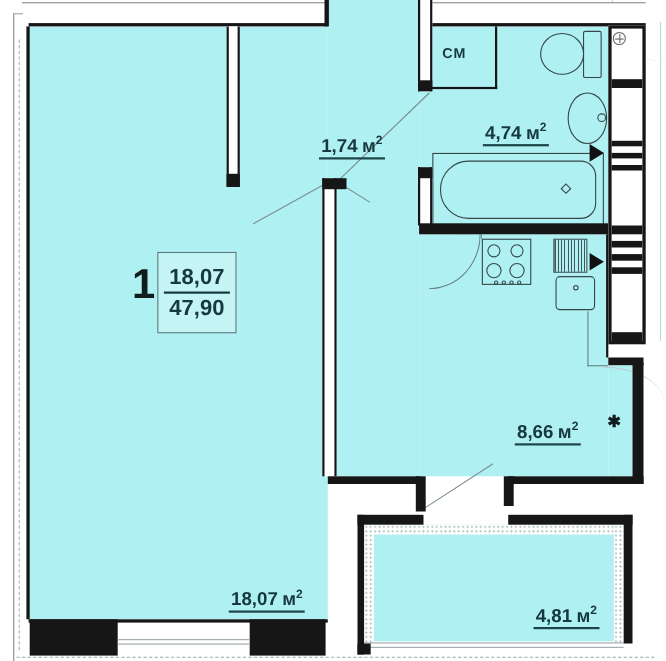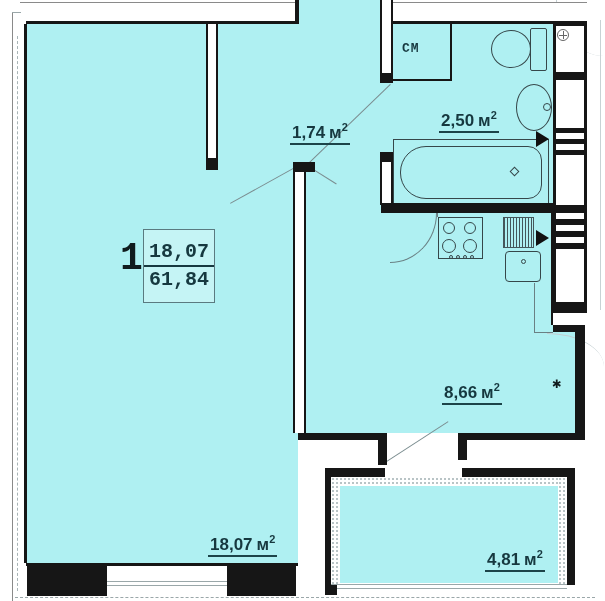--- a/index.html
+++ b/index.html
@@ -1,18 +1,18 @@
 <!DOCTYPE html>
 <html><head>
 <meta charset="utf-8">
 <style>
   html,body{margin:0;padding:0;background:#ffffff;}
   #plan{position:relative;width:605px;height:601px;background:#ffffff;overflow:hidden;
         font-family:"Liberation Sans",sans-serif;}
-  .abs{position:absolute;font-family:Liberation Mono, monospace;}
+  .abs{position:absolute;}
   .cyan{position:absolute;background:#aff0f2;}
   .blk{position:absolute;background:#161616;}
   
   .dblV{position:absolute;background:#fff;border-left:2.5px solid #161616;border-right:2.5px solid #161616;box-sizing:border-box;}
   .band{position:absolute;background:#fff;box-sizing:border-box;}
   .fix{position:absolute;border:1.4px solid #36474a;box-sizing:border-box;background:transparent;}
   .thin{position:absolute;background:#6a8084;}
   .gray{position:absolute;background:#9aa7a9;}
   .swing{position:absolute;height:1px;background:#7b8d90;transform-origin:0 0;}
   .lbl{position:absolute;font-weight:bold;font-size:17px;color:#16383f;
@@ -138,37 +138,37 @@
     <div style="position:absolute;top:50%;left:1px;right:1px;height:1px;background:#666;"></div>
   </div>
   <div class="arrow" style="left:536px;top:131px;"></div>
   <div class="arrow" style="left:536px;top:230px;"></div>
   <div class="gray" style="left:600px;top:20px;width:1px;height:290px;background:#c8d2d4;"></div>
 
   <div class="lbl" style="left:290px;top:124px;">
     <span>1,74</span><span class="unitspc">м</span><sup>2</sup>
   </div>
   <div class="lbl" style="left:439px;top:112px;">
-    <span>2,50</span><span class="unitspc">м</span><sup>2</sup>
+    <span>4,74</span><span class="unitspc">м</span><sup>2</sup>
   </div>
-  <div class="lbl" style="left:442px;top:384px;">
+  <div class="lbl" style="left:468px;top:384px;">
     <span>8,66</span><span class="unitspc">м</span><sup>2</sup>
   </div>
   <div class="lbl" style="left:208px;top:536px;">
     <span>18,07</span><span class="unitspc">м</span><sup>2</sup>
   </div>
   <div class="lbl" style="left:485px;top:551px;">
     <span>4,81</span><span class="unitspc">м</span><sup>2</sup>
   </div>
 
   <div class="abs" style="left:402px;top:41px;font-weight:bold;font-size:13px;color:#16383f;letter-spacing:1px;">СМ</div>
 
   <div class="abs" style="left:120px;top:240px;font-weight:bold;font-size:38px;color:#101c1e;line-height:1;">1</div>
 
   <div class="abs" style="left:143px;top:229px;width:72px;height:74px;border:1px solid #5a7a80;background:rgba(255,255,255,0.28);
               display:flex;flex-direction:column;align-items:center;justify-content:center;box-sizing:border-box;">
     <div style="font-weight:bold;font-size:20px;color:#16383f;border-bottom:2.5px solid #16383f;padding:0 5px 2px 5px;line-height:1.1;">18,07</div>
-    <div style="font-weight:bold;font-size:20px;color:#16383f;padding-top:2px;line-height:1.1;">61,84</div>
+    <div style="font-weight:bold;font-size:20px;color:#16383f;padding-top:2px;line-height:1.1;">47,90</div>
   </div>
 
   <div class="abs" style="left:552px;top:374px;font-size:15px;font-weight:bold;color:#101c1e;">✱</div>
 
 </div>
 
 </body></html>

